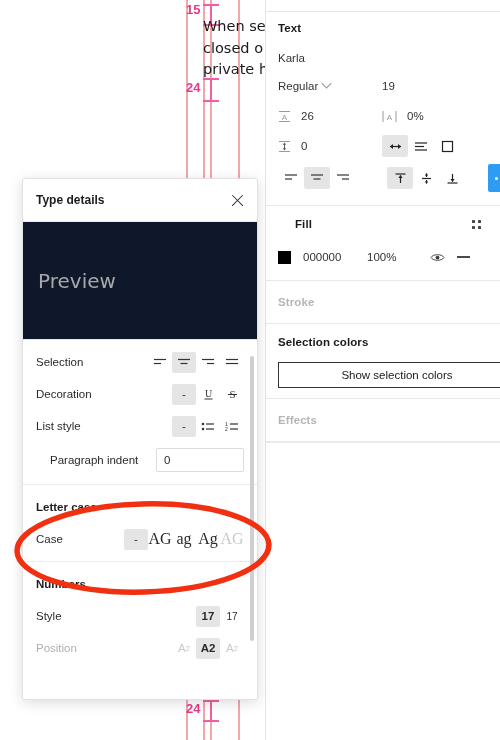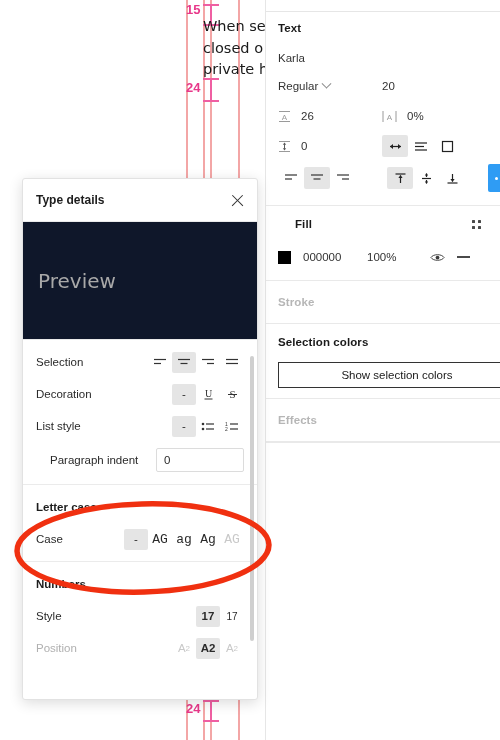--- a/index.html
+++ b/index.html
@@ -152,21 +152,21 @@
     width: 24px; height: 21px; display: flex; align-items: center; justify-content: center;
     border-radius: 2px; font-size: 11.5px; color: #2a2a2a;
   }
   .sq.active { background: #e5e5e5; }
   .sq.dim { color: #c9c9c9; }
   .num-input {
     width: 88px; height: 24px; border: 1px solid #dcdcdc; border-radius: 2px;
     font-size: 11.5px; color: #2a2a2a; padding: 0 7px; background: #fff;
     display: flex; align-items: center;
   }
-  .case-g { font-family: Liberation Mono, monospace; font-size: 13px; }
+  .case-g { font-family: Liberation Serif, serif; font-size: 16px; }
   .sub { font-size: 8px; vertical-align: sub; }
   .sup { font-size: 8px; vertical-align: super; }
 
   .dlg-scroll {
     position: absolute; right: 3px; top: 10px; width: 4px; height: 285px;
     background: #cfcfcf; border-radius: 2px;
   }
 
   
   #annot {
@@ -231,21 +231,21 @@
 
       <div class="fontline">
         <span class="fontname">Karla</span>
       </div>
 
       <div class="styleline">
         <div class="style-wrap">
           <span class="fontname">Regular</span>
           <span class="chev"></span>
         </div>
-        <span class="size-val">20</span>
+        <span class="size-val">19</span>
       </div>
 
       <div class="metric-row">
         <div class="metric first">
           <span>
             <svg width="13" height="13" viewBox="0 0 13 13">
                 <line x1="1" y1="1.5" x2="12" y2="1.5" stroke="#9a9a9a" stroke-width="1"></line>
                 <line x1="1" y1="11.5" x2="12" y2="11.5" stroke="#9a9a9a" stroke-width="1"></line>
                 <text x="6.5" y="9.5" font-size="8" fill="#9a9a9a" text-anchor="middle" font-family="Liberation Sans">A</text>
               </svg>

